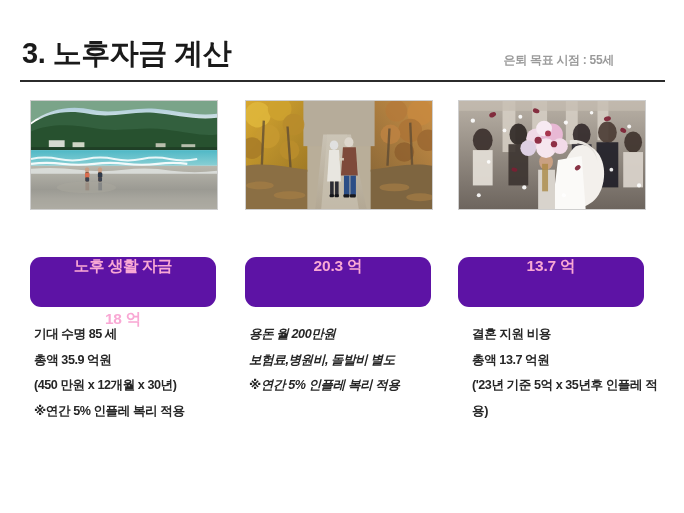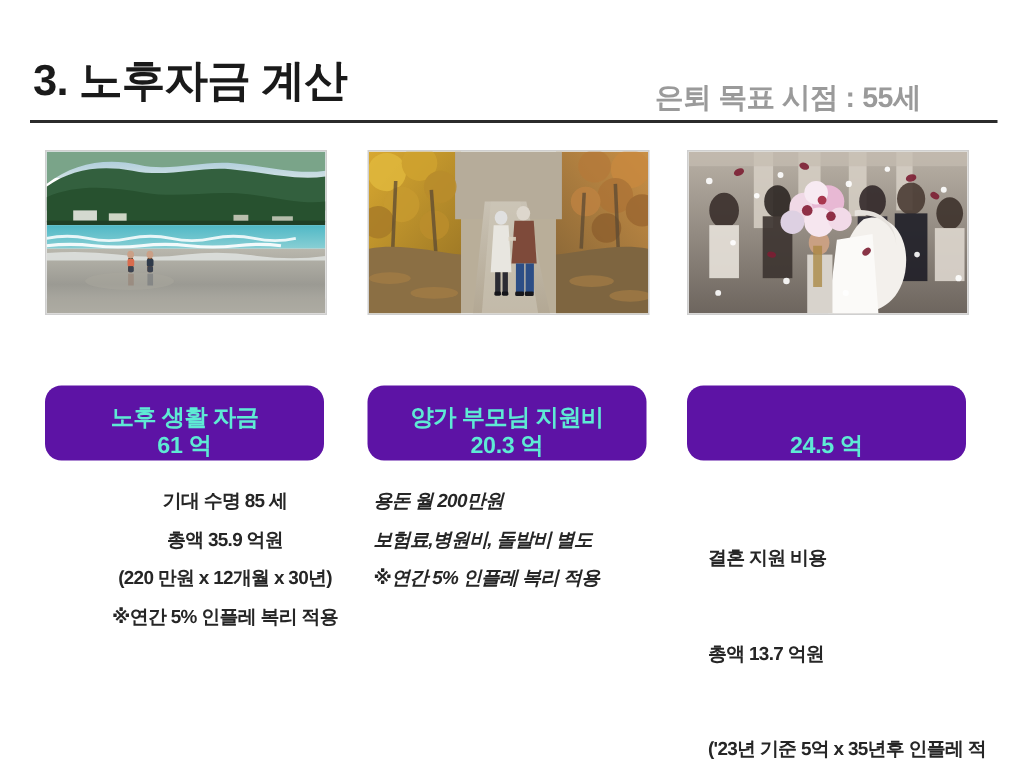--- a/index.html
+++ b/index.html
@@ -34,21 +34,21 @@
     font-size: 29px;
     font-weight: 700;
     letter-spacing: -0.5px;
     color: #1a1a1a;
     white-space: nowrap;
   }
   #header-subtitle {
     position: absolute;
     right: 38px;
     top: 52px;
-    font-size: 19px;
+    font-size: 12px;
     font-weight: 700;
     color: #9a9a9a;
     letter-spacing: -0.3px;
     white-space: nowrap;
     text-align: right;
   }
   #header-rule {
     position: absolute;
     left: 20px;
     top: 80px;
@@ -79,27 +79,28 @@
   .photo svg { display: block; width: 100%; height: 100%; }
 
   
   .badge {
     position: absolute;
     top: 157px;
     width: 186px;
     height: 50px;
     border-radius: 11px;
     background: #5d13a5;
-    color: #5eead4;
+    color: #f9a8d4;
     display: flex;
     flex-direction: column;
     align-items: center;
-    justify-content: flex-end;
+    justify-content: flex-start;
     box-sizing: border-box;
     line-height: 1.18;
+    gap: 35px;
   }
   .badge-title {
     font-size: 15.5px;
     font-weight: 700;
     letter-spacing: -0.4px;
     white-space: nowrap;
   }
   .badge-amount {
     font-size: 15.5px;
     font-weight: 700;
@@ -117,23 +118,23 @@
     padding: 0;
   }
   .details li {
     font-size: 12.6px;
     font-weight: 700;
     color: #262626;
     letter-spacing: -0.45px;
     line-height: 25.5px;
     white-space: nowrap;
   }
-  #column-2 .details li { white-space: normal; margin-top: 38px; }
+  #column-2 .details li { white-space: normal; }
   .details li.wrap { white-space: normal; line-height: 25.5px; }
-  #column-0 .details { left: 20px; text-align: center; }
+  #column-0 .details { left: 4px; }
   #column-1 .details { left: 4px; font-style: italic; }
   #column-2 .details { left: 14px; }
 </style>
 </head>
 <body>
 
 <div id="slide">
 
   <div id="header">
     <div id="page-title">3. 노후자금 계산</div>
@@ -190,27 +191,27 @@
         <g opacity="0.33">
           <rect x="55" y="83" width="3.8" height="8" fill="#8a6452"></rect>
           <rect x="68" y="83" width="3.8" height="8" fill="#4a5260"></rect>
         </g>
         <rect x="0" y="100" width="188" height="10" fill="#a8a69d" opacity="0.55"></rect>
       </svg>
     </div>
 
     <div class="badge">
       <span class="badge-title">노후 생활 자금</span>
-      <span class="badge-amount">61 억</span>
+      <span class="badge-amount">18 억</span>
     </div>
 
     <ul class="details">
       <li>기대 수명 85 세</li>
       <li>총액 35.9 억원</li>
-      <li>(220 만원 x 12개월 x 30년)</li>
+      <li>(450 만원 x 12개월 x 30년)</li>
       <li>※연간 5% 인플레 복리 적용</li>
     </ul>
   </div>
 
   <div class="column" id="column-1">
 
     <div class="photo">
       <svg viewBox="0 0 188 110" preserveAspectRatio="none">
         <defs>
           <linearGradient id="path2" x1="0" y1="0" x2="0" y2="1">
@@ -276,21 +277,20 @@
           <rect x="99" y="76" width="5.6" height="20" fill="#2c4e86"></rect>
           <rect x="105.5" y="76" width="5.6" height="20" fill="#2c4e86"></rect>
           <rect x="98.5" y="95" width="6" height="3.2" fill="#17171c" rx="1"></rect>
           <rect x="105" y="95" width="6" height="3.2" fill="#17171c" rx="1"></rect>
         </g>
         <rect x="94" y="58" width="5" height="2.6" fill="#d9cfbe" opacity="0.9"></rect>
       </svg>
     </div>
 
     <div class="badge">
-      <span class="badge-title">양가 부모님 지원비</span>
       <span class="badge-amount">20.3 억</span>
     </div>
 
     <ul class="details">
       <li>용돈 월 200만원</li>
       <li>보험료,병원비, 돌발비 별도</li>
       <li>※연간 5% 인플레 복리 적용</li>
     </ul>
   </div>
 
@@ -364,21 +364,21 @@
           <circle cx="66" cy="88" r="2.2"></circle>
           <circle cx="106" cy="96" r="2"></circle>
           <circle cx="154" cy="70" r="1.9"></circle>
           <circle cx="182" cy="86" r="2.1"></circle>
           <circle cx="20" cy="96" r="2"></circle>
         </g>
       </svg>
     </div>
 
     <div class="badge">
-      <span class="badge-amount">24.5 억</span>
+      <span class="badge-amount">13.7 억</span>
     </div>
 
     <ul class="details">
       <li>결혼 지원 비용</li>
       <li>총액   13.7 억원</li>
       <li class="wrap">('23년 기준 5억 x 35년후 인플레 적용)</li>
     </ul>
   </div>
 
 </div>

